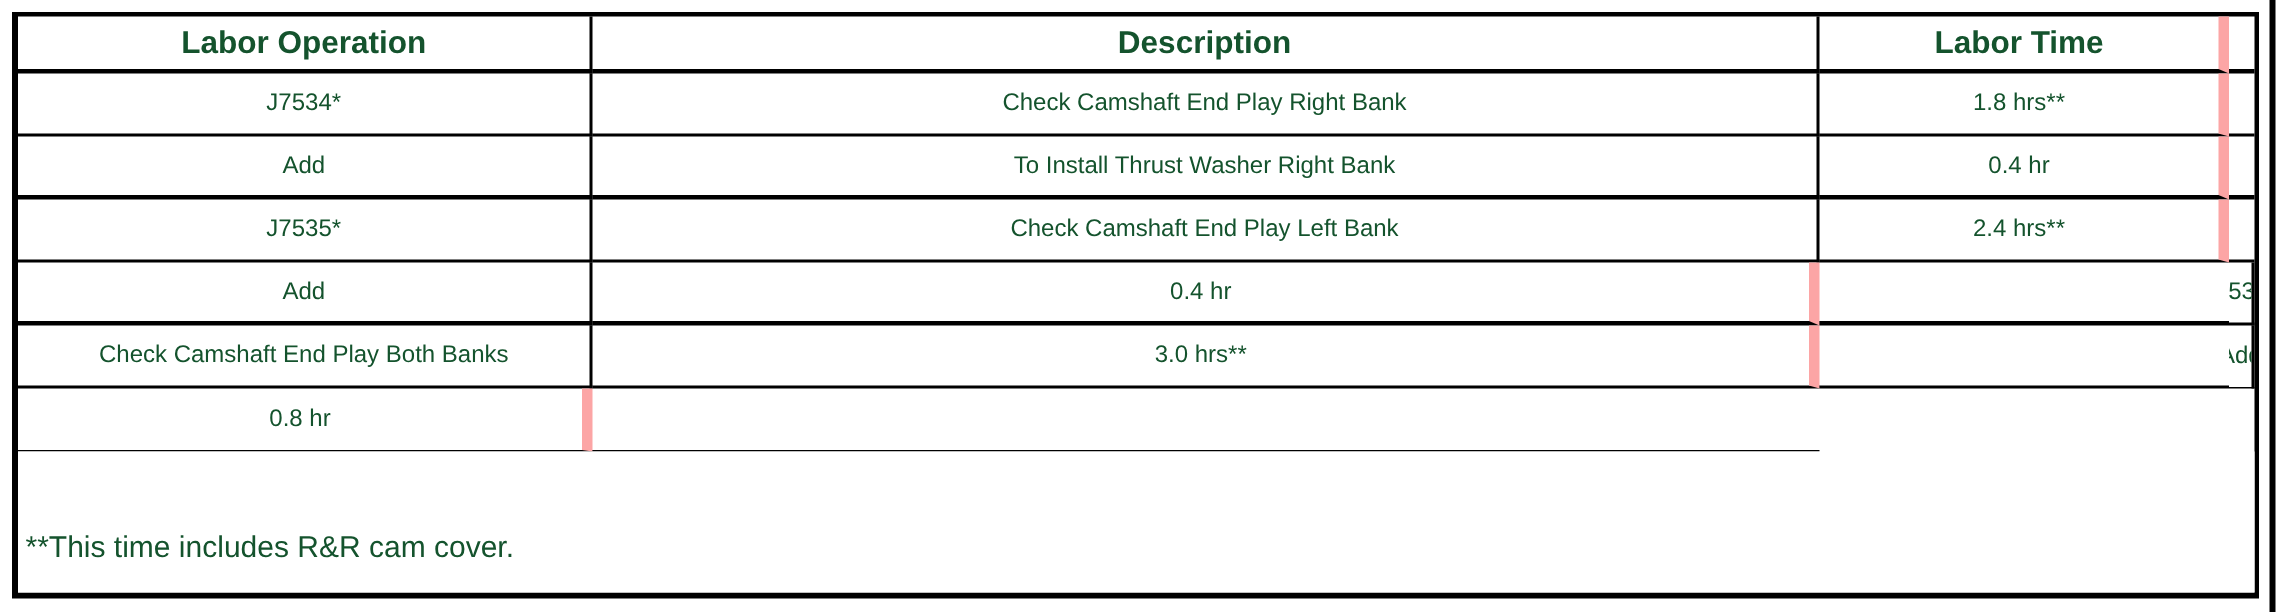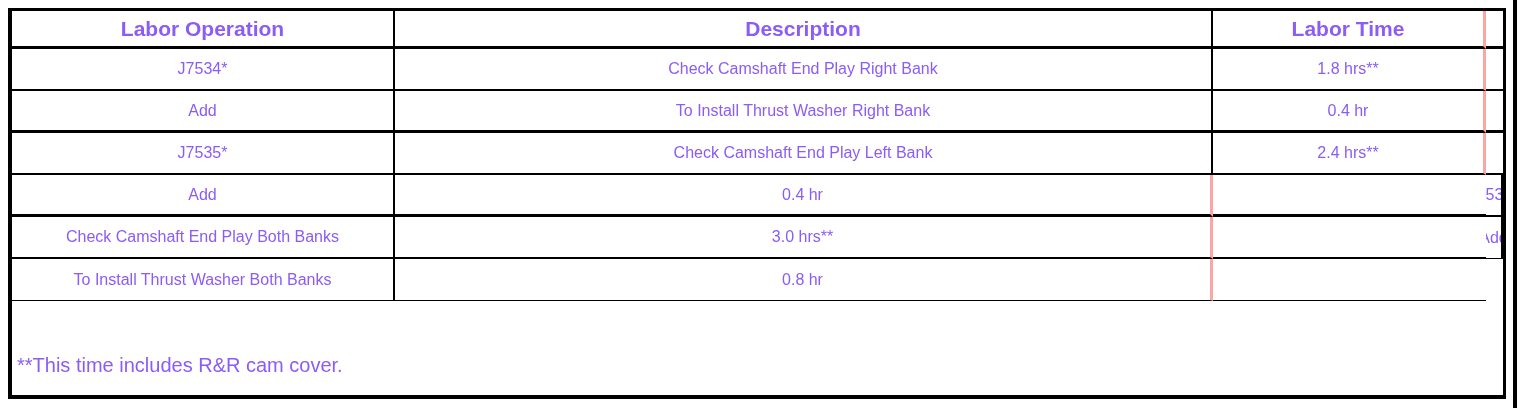--- a/index.html
+++ b/index.html
@@ -3,21 +3,21 @@
 <meta charset="utf-8">
 <style>
   * { margin: 0; padding: 0; box-sizing: border-box; }
   html, body { background: #ffffff; }
   .page {
     position: relative;
     width: 1520px;
     height: 408px;
     background: #ffffff;
     font-family: "Liberation Sans", sans-serif;
-    color: #8b5cf6;
+    color: #14532d;
     overflow: hidden;
   }
   .labor-table {
     position: absolute;
     left: 8px;
     top: 8px;
     width: 1498px;
     height: 391px;
     border: 3px solid #000000;
     border-left-width: 4px;
@@ -30,21 +30,21 @@
   .cell {
     display: flex;
     align-items: center;
     justify-content: center;
     font-size: 16px;
     line-height: 1.1;
     white-space: nowrap;
     overflow: hidden;
   }
   .c1, .c2 { border-right: 2px solid #000000; }
-  .c3 { border-right: 3px solid #fca5a5; }
+  .c3 { border-right: 7px solid #fca5a5; }
   .header-row { font-weight: bold; font-size: 21px; }
   .hb  { border-bottom: 3px solid #000000; } 
   .thin{ border-bottom: 2px solid #000000; } 
   .thick{ border-bottom: 3px solid #000000; } 
   .pre-foot { border-bottom: 1px solid #000000; } 
   .footnotes {
     grid-column: 1 / -1;
     padding: 9px 10px 0 5px;
     font-size: 20px;
     line-height: 26px;
@@ -91,21 +91,20 @@
     <div class="cell c1 thick">Add</div>
     <div class="cell c3 thick">0.4 hr</div>
     <div class="cell thick"></div>
 
     <div class="cell c1 thin">J7536*</div>
     <div class="cell c2 thin">Check Camshaft End Play Both Banks</div>
     <div class="cell c3 thin">3.0 hrs**</div>
     <div class="cell thin"></div>
 
     <div class="cell c1 pre-foot">Add</div>
-    <div class="cell c2 pre-foot">To Install Thrust Washer Both Banks</div>
     <div class="cell c3 pre-foot">0.8 hr</div>
     <div class="cell pre-foot"></div>
 
     <div class="footnotes">
       <div class="footnote-line2">**This time includes R&amp;R cam cover.</div>
     </div>
 
   </div>
 
   <div class="page-edge-line"></div>

